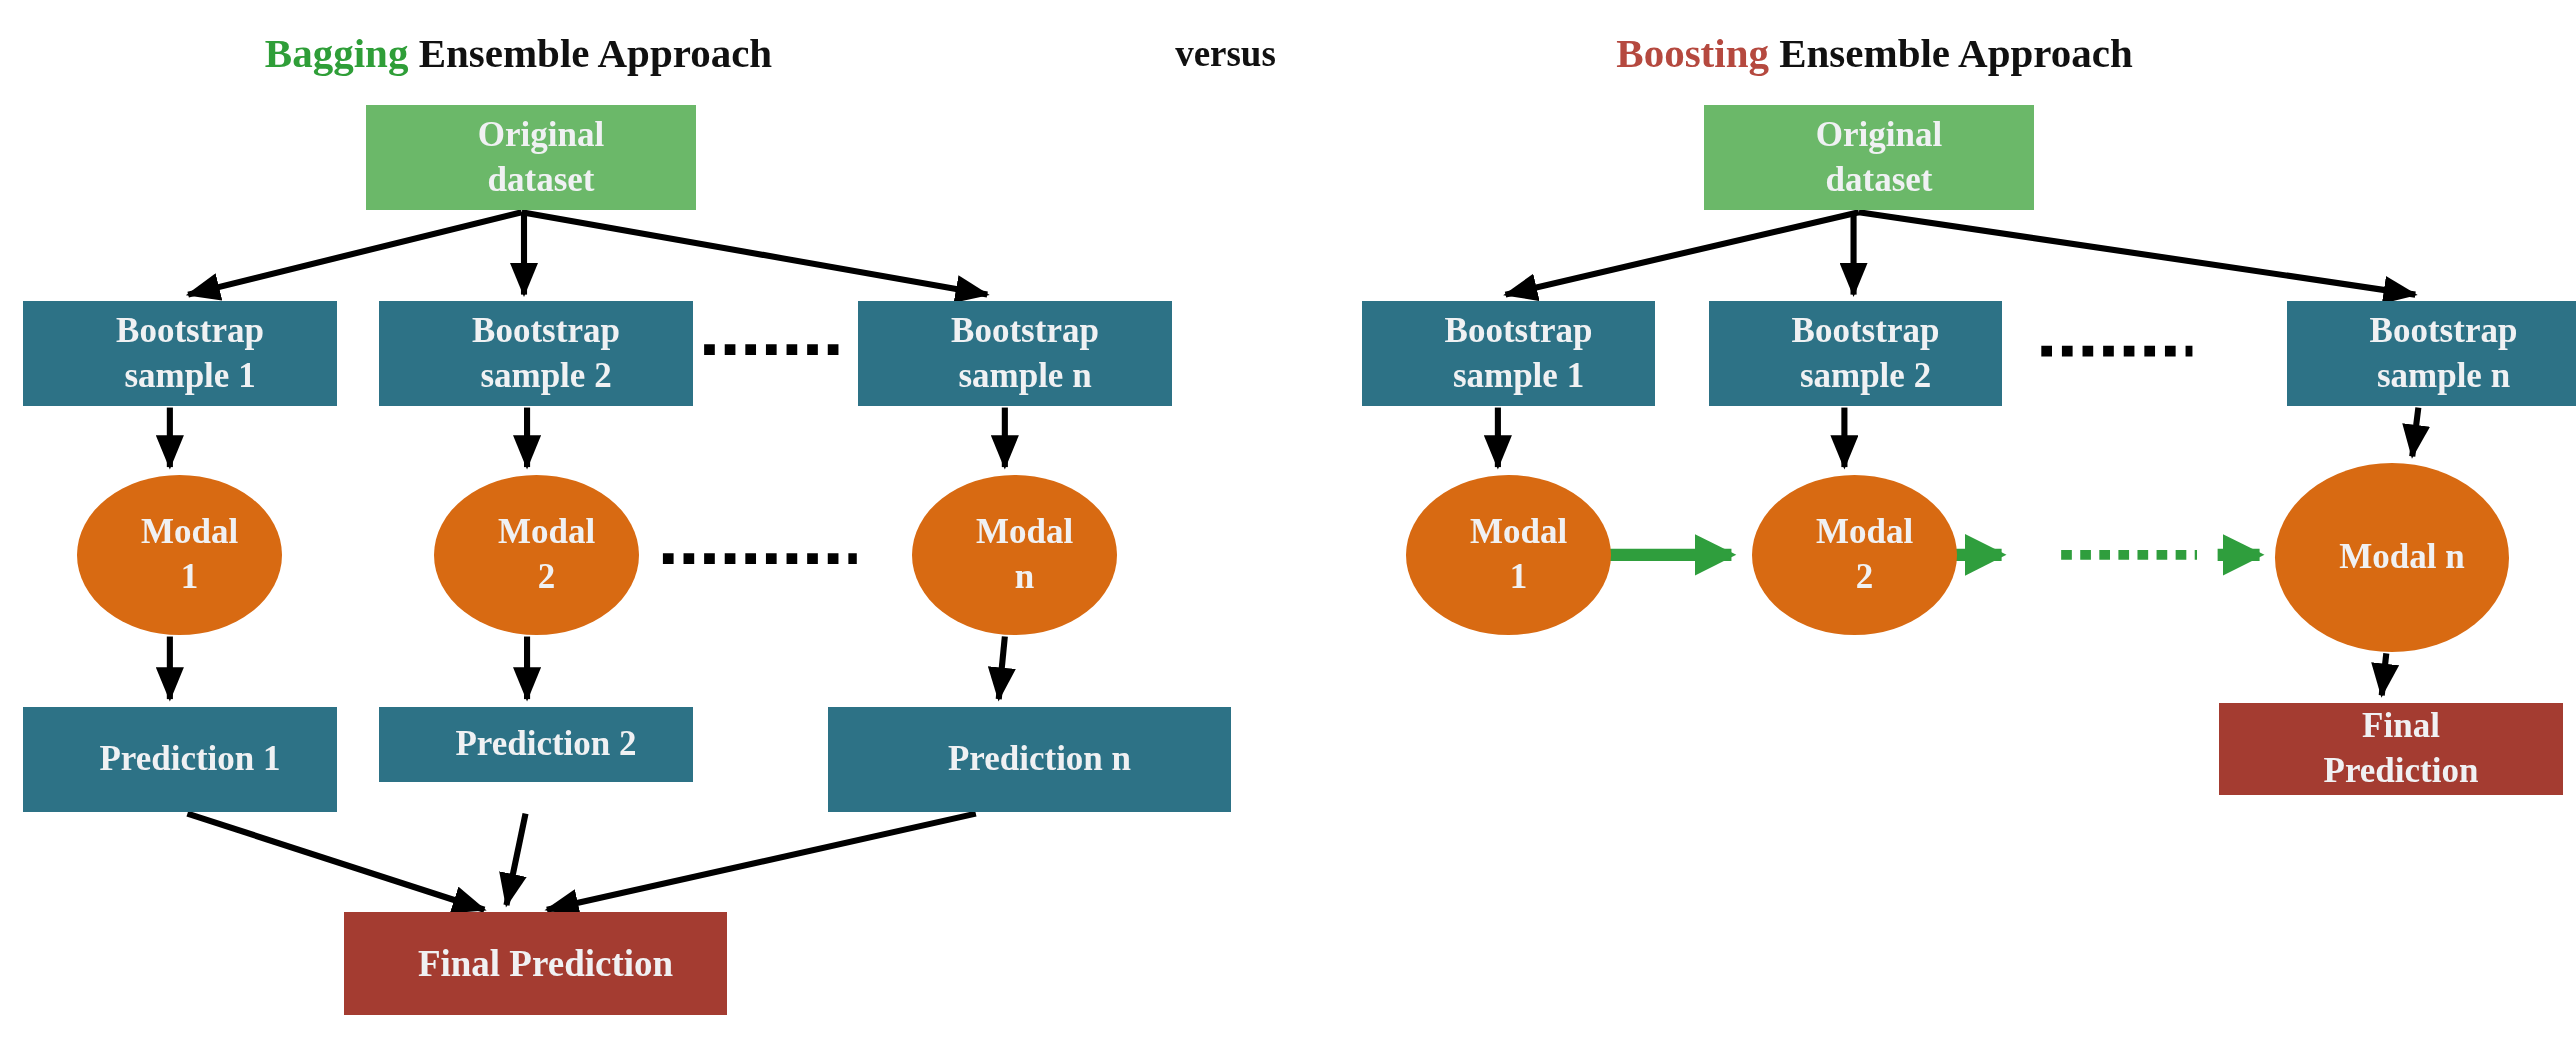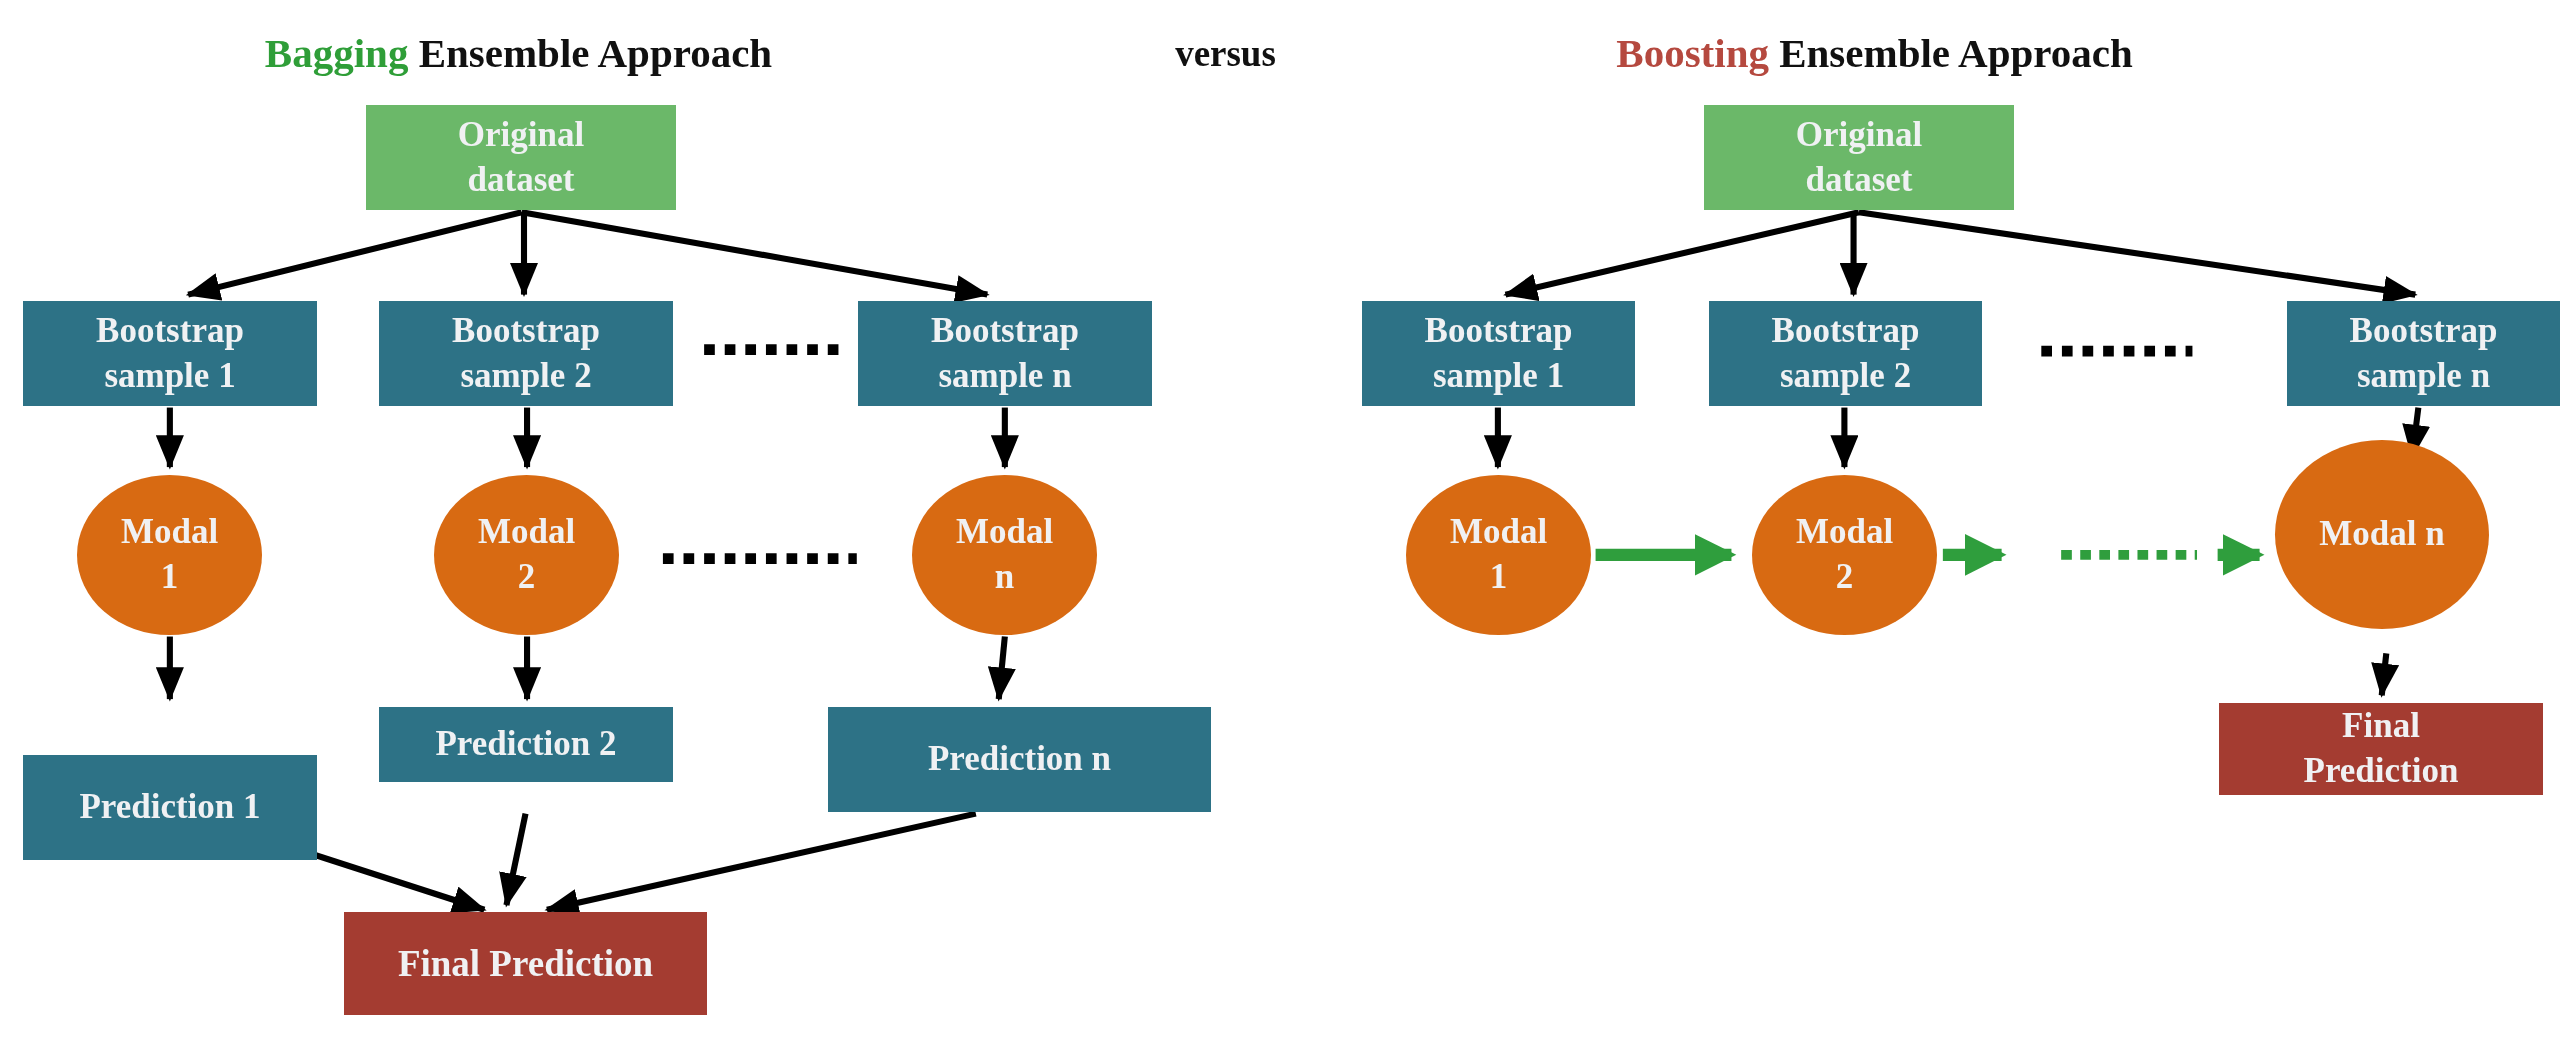--- a/index.html
+++ b/index.html
@@ -26,20 +26,21 @@
 
   .node{
     position:absolute;
     display:flex;
     flex-direction:column;
     align-items:center;
     justify-content:center;
     text-align:center;
     font-weight:700;
     color:var(--text-light,#f0f1f3);
+    padding-left:20px;
   }
   .node .ln{line-height:1.28;}
   .teal{background:var(--box-teal,#2d7286);}
   .greenbox{background:var(--box-green,#6bb869);}
   .maroonbox{background:var(--box-maroon,#a43c31);}
   .ellipse{background:var(--node-orange,#de6d10);border-radius:50%;}
 
   .fs46{font-size:35px;}
   .fs48{font-size:37px;}
 </style>
@@ -126,21 +127,21 @@
   </div>
   <div class="node ellipse fs46" style="left:434px;top:475px;width:185px;height:160px;">
     <div class="ln">Modal</div>
     <div class="ln">2</div>
   </div>
   <div class="node ellipse fs46" style="left:912px;top:475px;width:185px;height:160px;">
     <div class="ln">Modal</div>
     <div class="ln">n</div>
   </div>
 
-  <div class="node teal fs46" style="left:23px;top:707px;width:294px;height:105px;margin-top:48px;">
+  <div class="node teal fs46" style="left:23px;top:707px;width:294px;height:105px;">
     <div class="ln">Prediction 1</div>
   </div>
   <div class="node teal fs46" style="left:379px;top:707px;width:294px;height:75px;">
     <div class="ln">Prediction 2</div>
   </div>
   <div class="node teal fs46" style="left:828px;top:707px;width:383px;height:105px;">
     <div class="ln">Prediction n</div>
   </div>
 
   <div class="node maroonbox fs48" style="left:344px;top:912px;width:363px;height:103px;">
@@ -166,21 +167,21 @@
   </div>
 
   <div class="node ellipse fs46" style="left:1406px;top:475px;width:185px;height:160px;">
     <div class="ln">Modal</div>
     <div class="ln">1</div>
   </div>
   <div class="node ellipse fs46" style="left:1752px;top:475px;width:185px;height:160px;">
     <div class="ln">Modal</div>
     <div class="ln">2</div>
   </div>
-  <div class="node ellipse fs46" style="left:2275px;top:440px;width:214px;height:189px;">
+  <div class="node ellipse fs46" style="left:2275px;top:463px;width:214px;height:189px;">
     <div class="ln">Modal n</div>
   </div>
 
   <div class="node maroonbox fs46" style="left:2219px;top:703px;width:324px;height:92px;">
     <div class="ln">Final</div>
     <div class="ln">Prediction</div>
   </div>
 
 </div>
 

